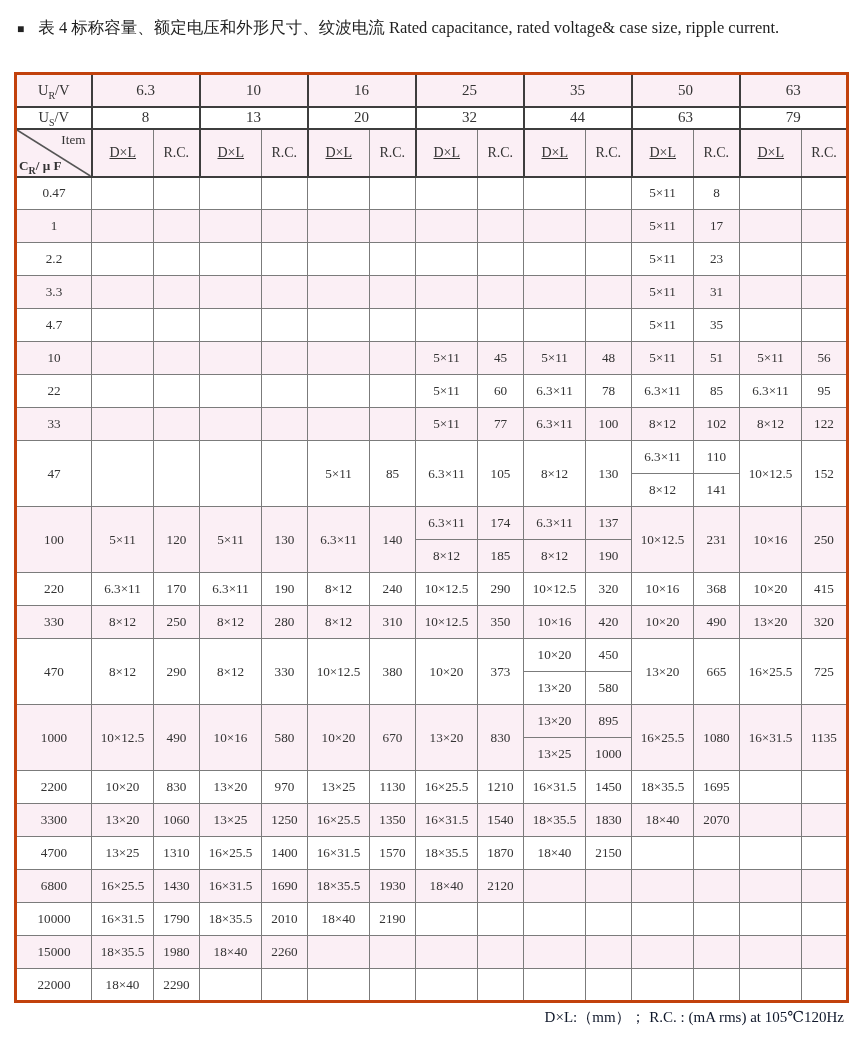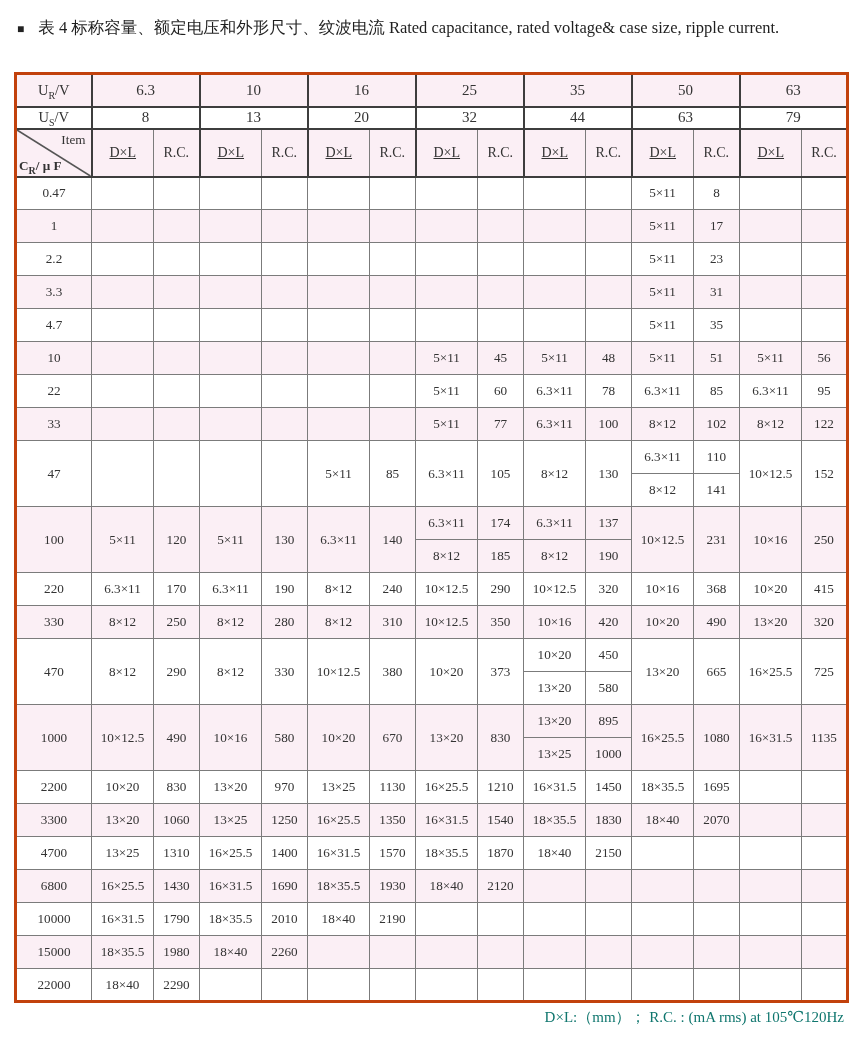--- a/index.html
+++ b/index.html
@@ -30,21 +30,21 @@
   thead tr:nth-child(3){height:48px;}
   tbody tr{height:33px;}
   tr.pink td{background:#fbeff5;}
   tr.white td{background:#ffffff;}
   sub{font-size:10px;line-height:0;}
   td.diag{position:relative;padding:0;}
   td.diag svg{position:absolute;top:0;left:0;width:100%;height:100%;display:block;}
   td.diag .item-lbl{position:absolute;top:2px;right:5px;font-size:13.2px;}
   td.diag .cr-lbl{position:absolute;bottom:2px;left:2px;font-size:13.2px;font-weight:bold;}
   .footnote{
-    position:absolute;top:1008px;right:18px;font-size:15px;color:#0f766e;white-space:nowrap;
+    position:absolute;top:1008px;right:18px;font-size:15px;color:#0f172a;white-space:nowrap;
   }
 </style>
 </head>
 <body>
 
 <div class="title-row">
   <span class="bullet">■</span>
   <span>表 4 标称容量、额定电压和外形尺寸、纹波电流 Rated capacitance, rated voltage&amp; case size, ripple current.</span>
 </div>
 

